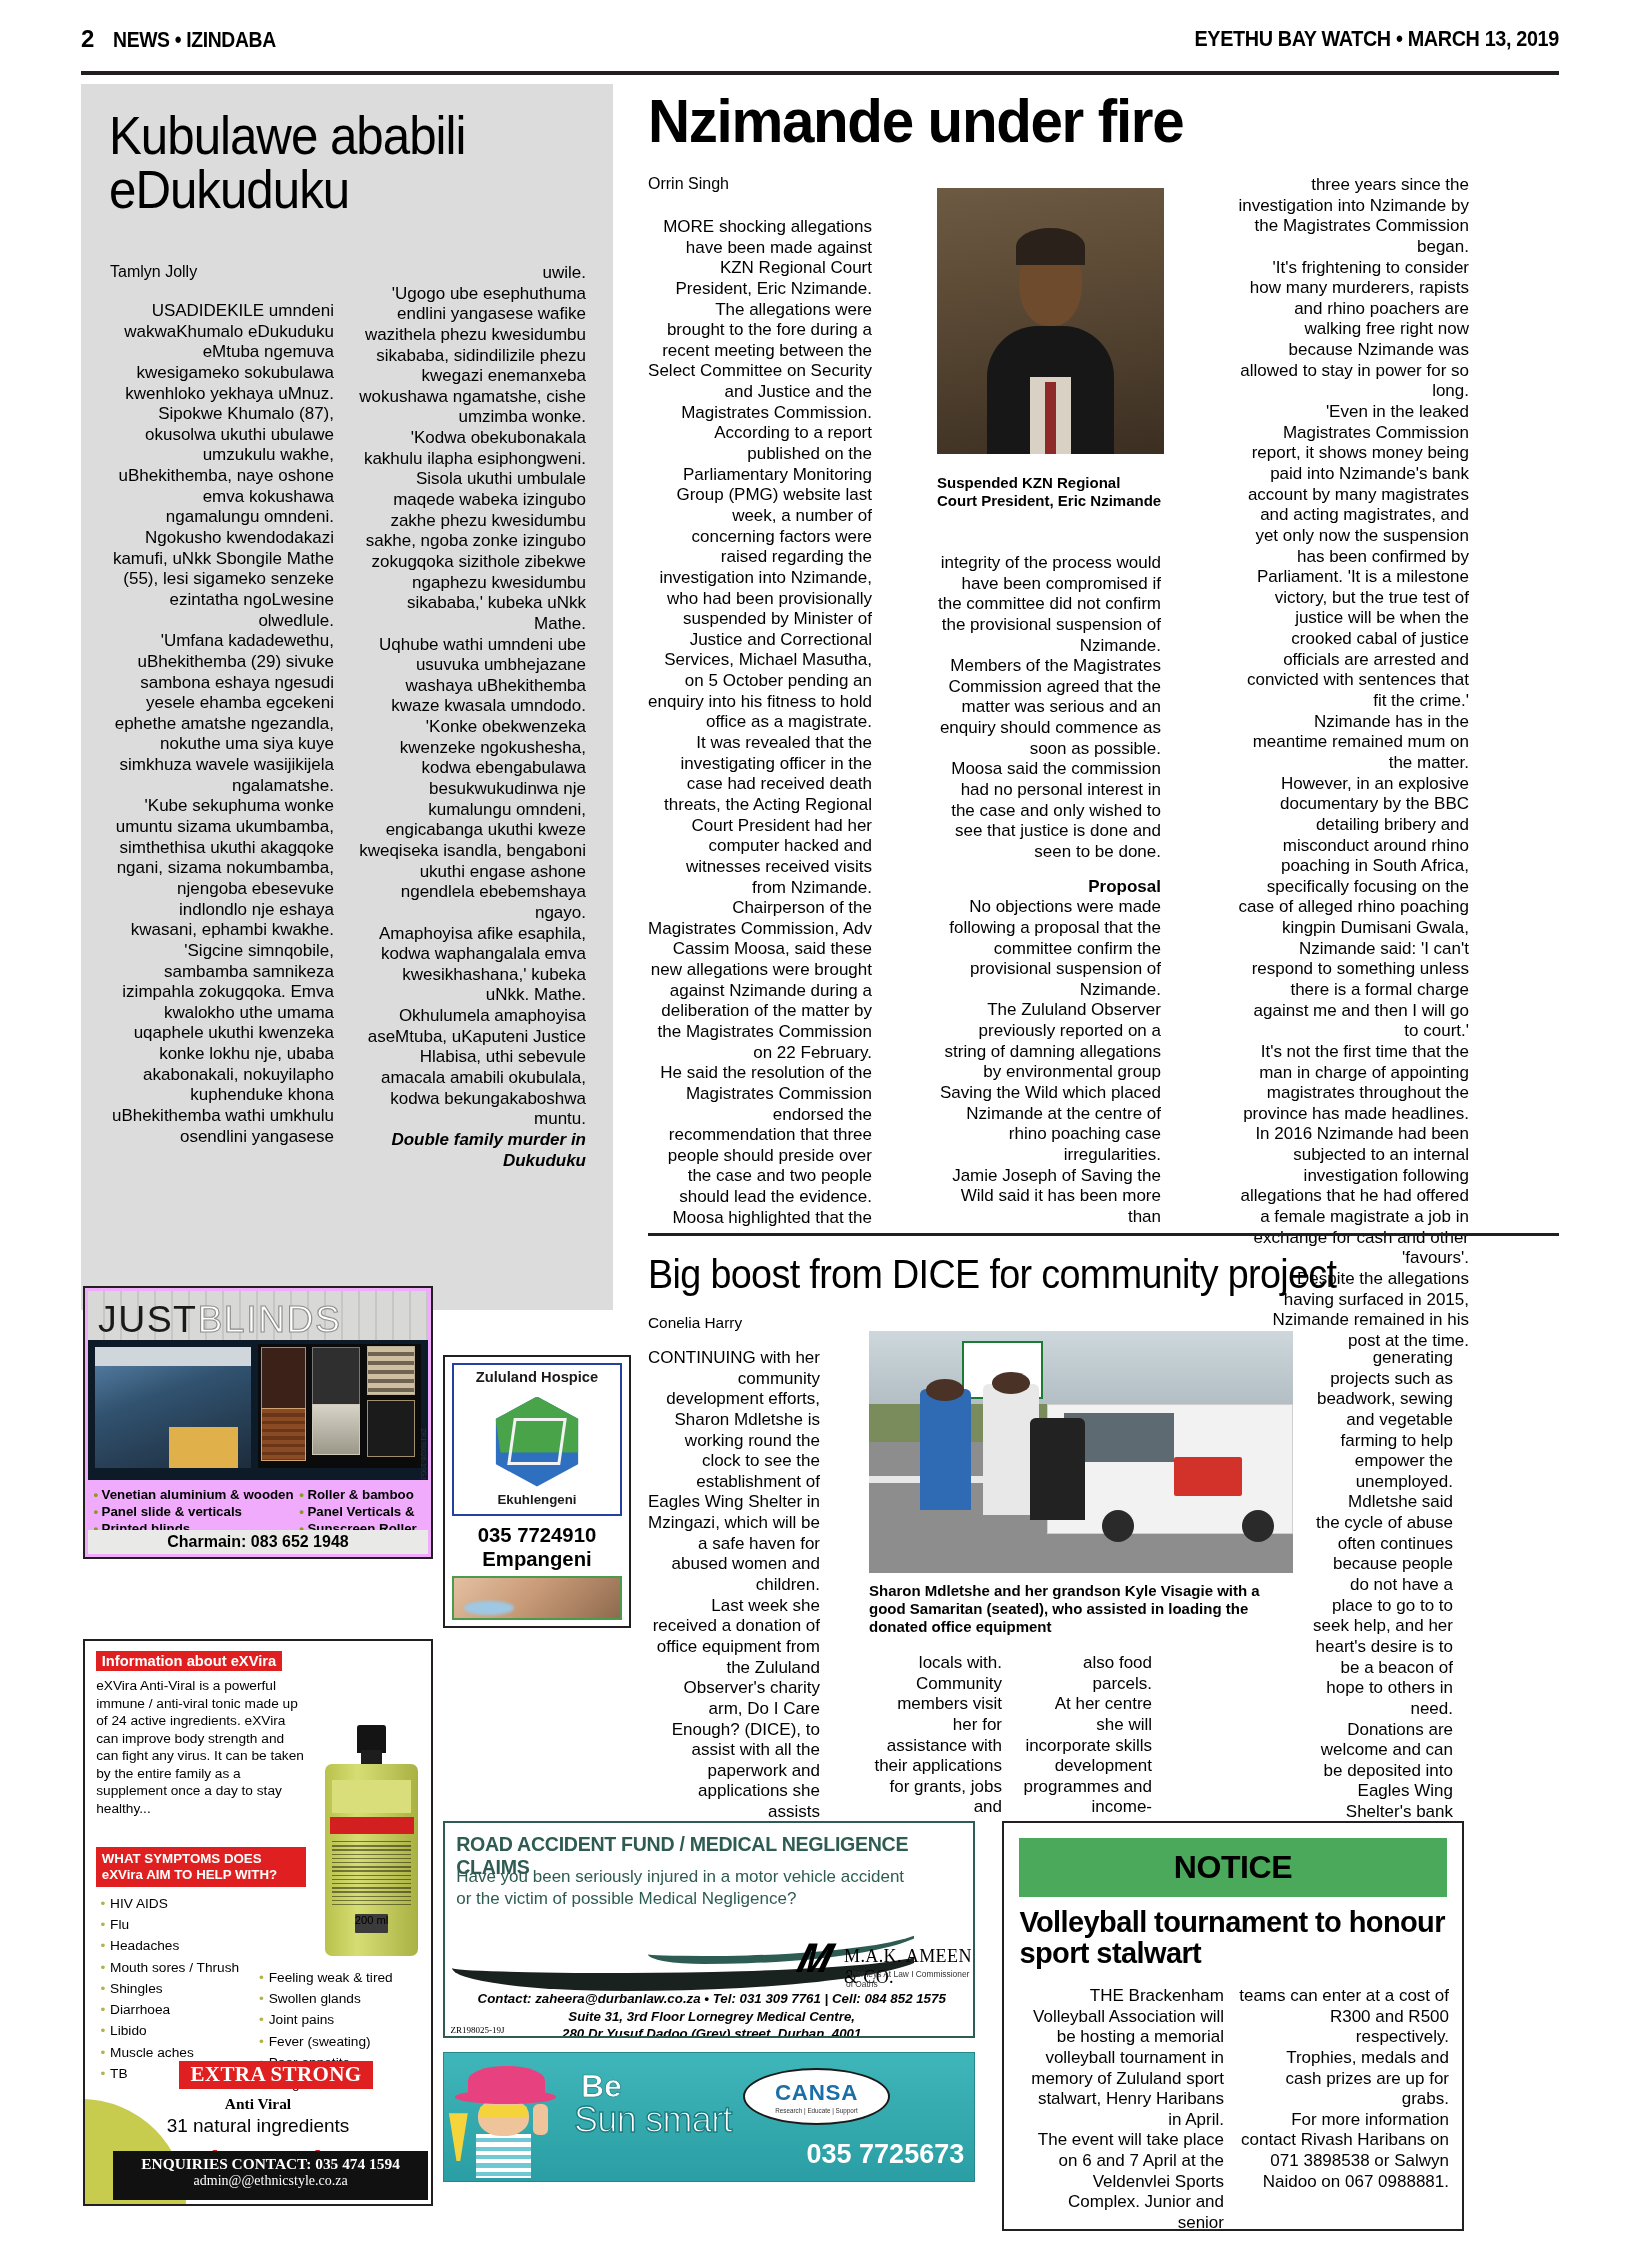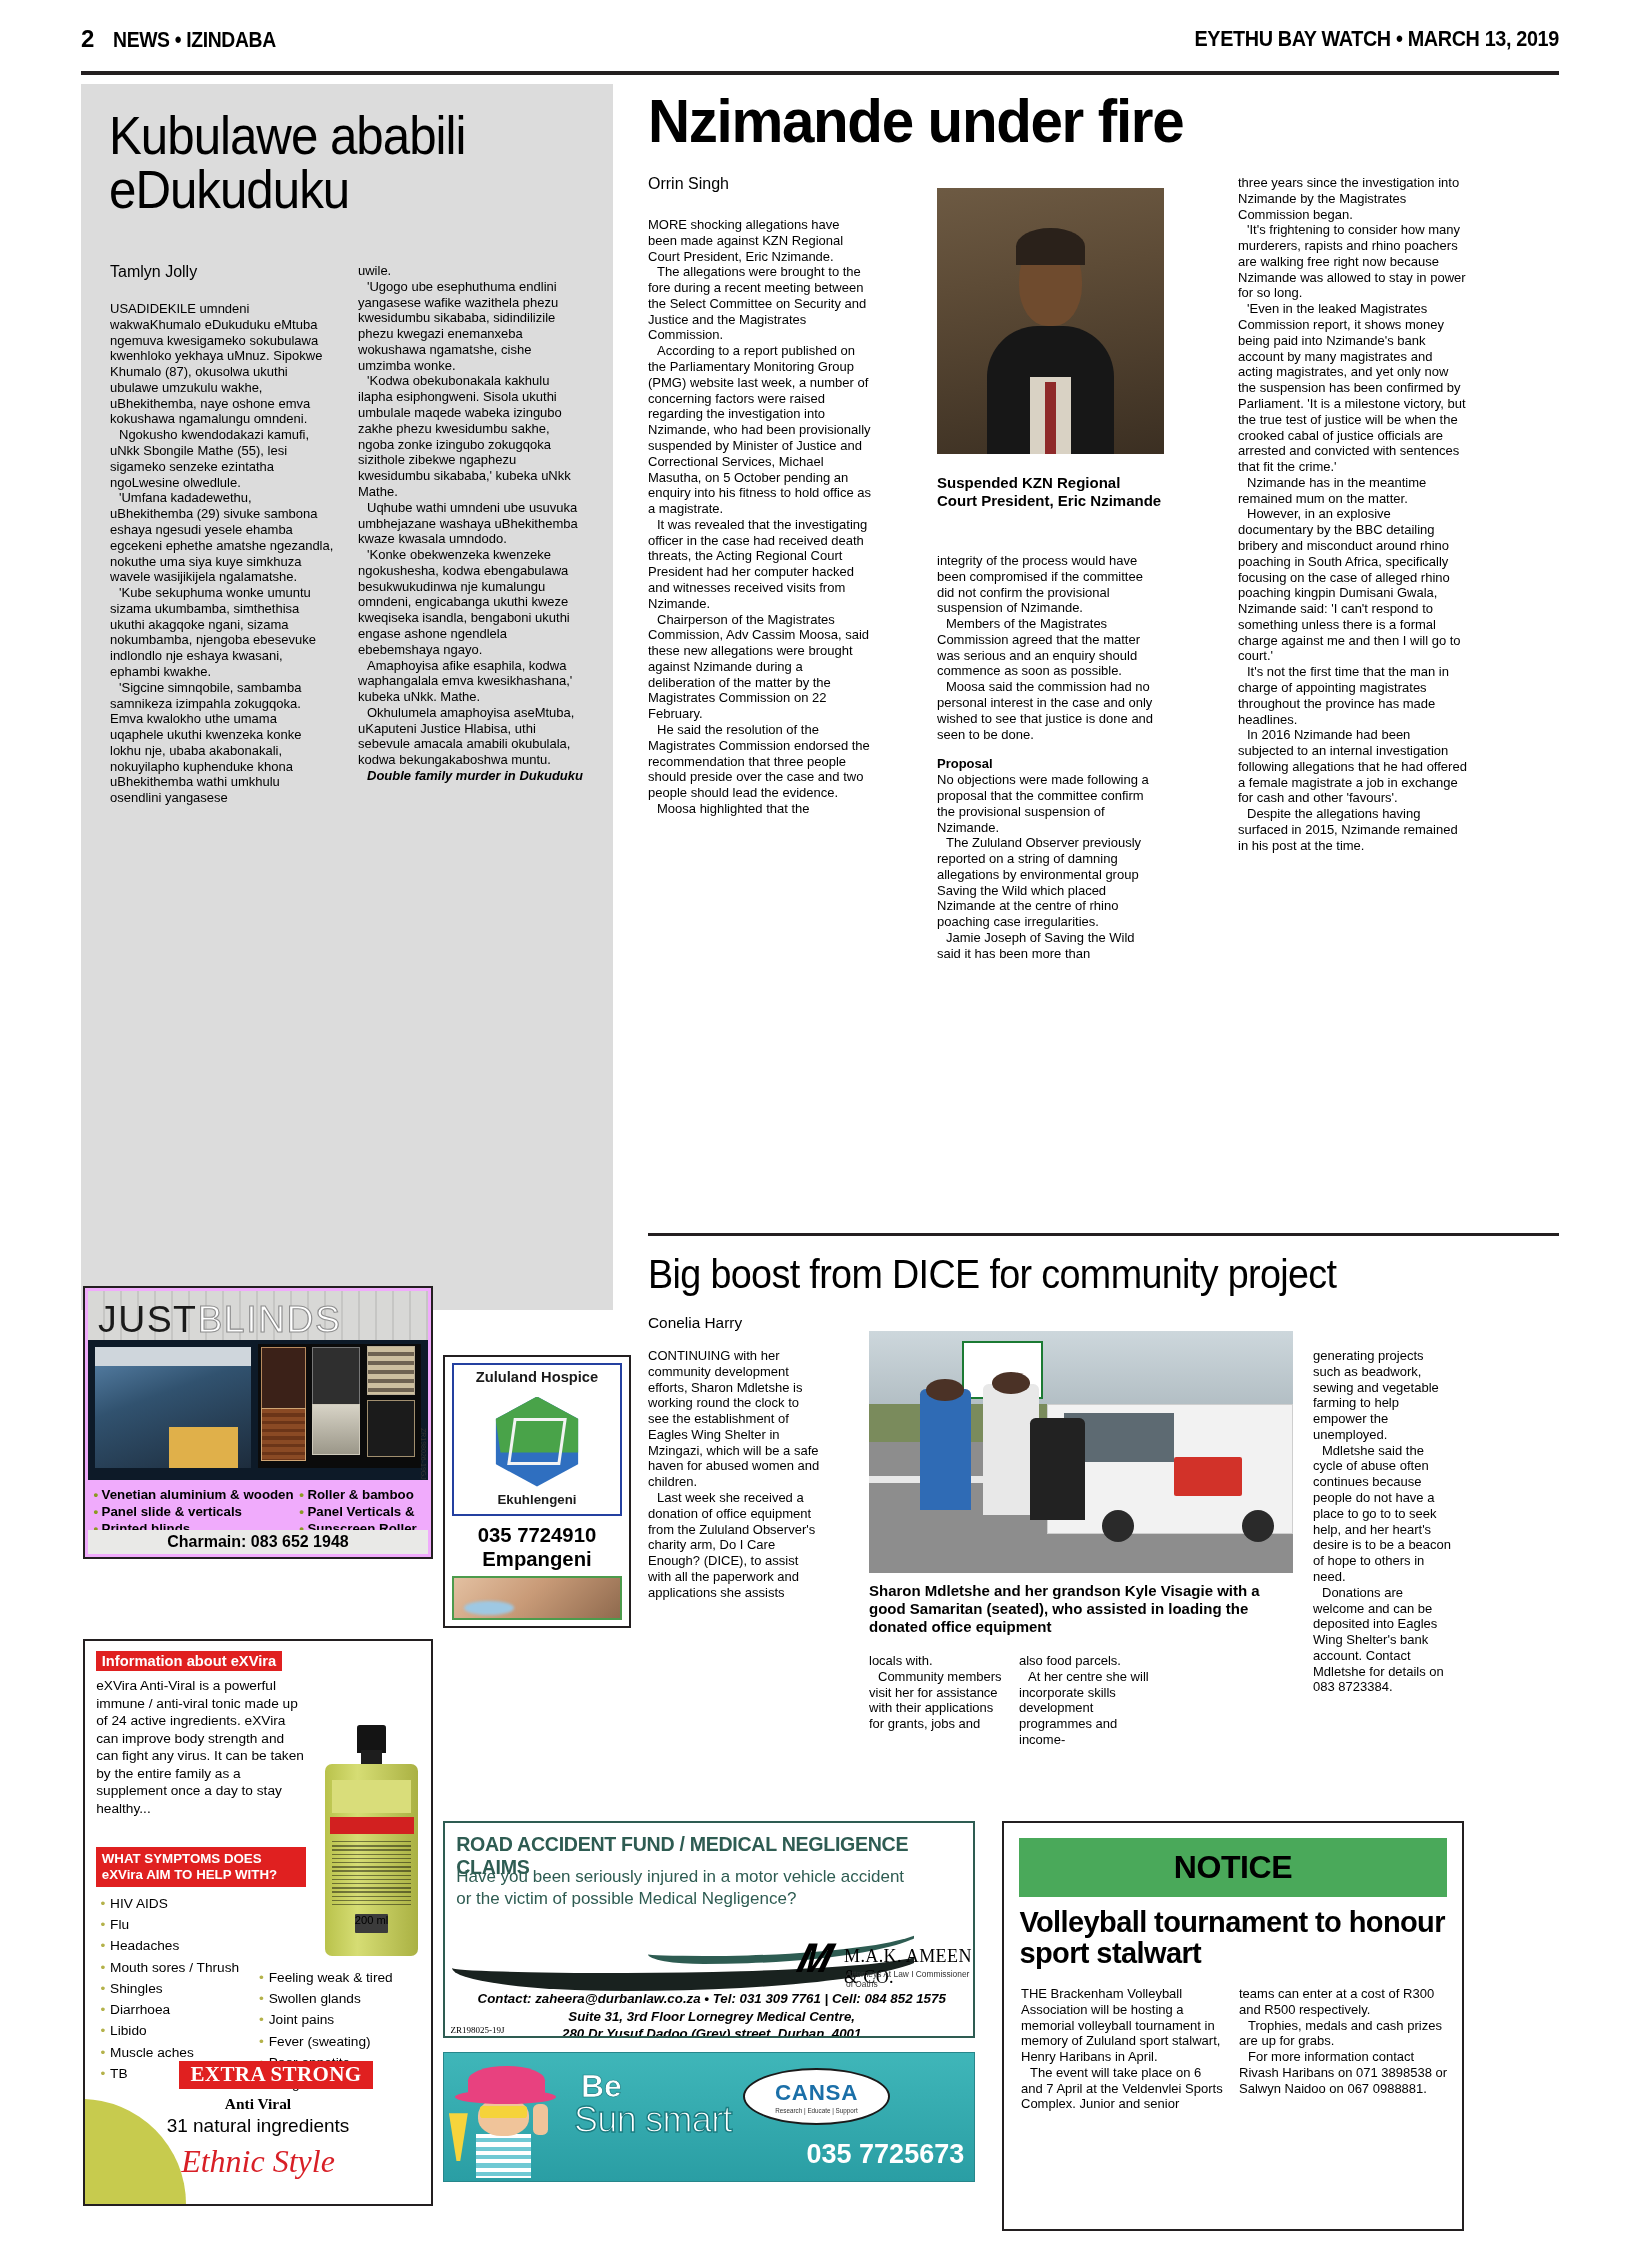--- a/index.html
+++ b/index.html
@@ -12,21 +12,21 @@
 
   
   .masthead { position:absolute; left:81px; top:25px; width:1478px; height:42px; }
   .mh-left { position:absolute; left:0; top:0; display:flex; align-items:baseline; gap:19.6px; }
   .mh-pageno { font-size:24px; font-weight:bold; letter-spacing:-0.7px; }
   .mh-section { font-size:22px; font-weight:bold; letter-spacing:-0.4px; transform:scaleX(0.88); transform-origin:left; }
   .mh-right { position:absolute; right:0; top:1.4px; font-size:22px; font-weight:bold; letter-spacing:-0.4px; transform:scaleX(0.90); transform-origin:right; }
   .mh-rule { position:absolute; left:81px; top:71px; width:1478px; height:3.5px; background:#231f20; }
 
   
-  .col { font-size:13px; line-height:1.215; color:#000; text-align:left; }
+  .col { font-size:17px; line-height:1.215; color:#000; text-align:right; }
   .col p { margin:0; }
   .col p.indent { text-indent:9px; }
   .gap { height:14px; }
 
   
   .left-art { position:absolute; left:81px; top:84px; width:532px; height:1226px; background:#dcdcdc; }
   .left-head { position:absolute; left:28px; top:24.5px; width:483px;
     font-size:53px; line-height:1.02; font-weight:normal; letter-spacing:-1.1px;
     transform:scaleX(0.93); transform-origin:left top; }
   .left-byline { position:absolute; left:29px; top:179px; font-size:16px; }
@@ -473,20 +473,24 @@
     </div>
 
     <div class="xv-extra">
       <span class="es">EXTRA STRONG</span>
     </div>
     <div class="xv-av">Anti Viral</div>
     <div class="xv-ni">31 natural ingredients</div>
 
     <div class="xv-swoosh"></div>
     <div class="xv-es-logo">Ethnic Style</div>
+    <div class="xv-foot">
+      <div class="l1">ENQUIRIES CONTACT: 035 474 1594</div>
+      <div class="l2">admin@@ethnicstyle.co.za</div>
+    </div>
   </div>
 
   <div class="raf">
     <div class="raf-title">ROAD ACCIDENT FUND / MEDICAL NEGLIGENCE CLAIMS</div>
     <div class="raf-sub">Have you been seriously injured in a motor vehicle accident or the victim of possible Medical Negligence?</div>
     <div class="raf-swoosh">
       <div class="s1"></div>
       <div class="s2"></div>
     </div>
     <div class="raf-m">𝑴</div>

